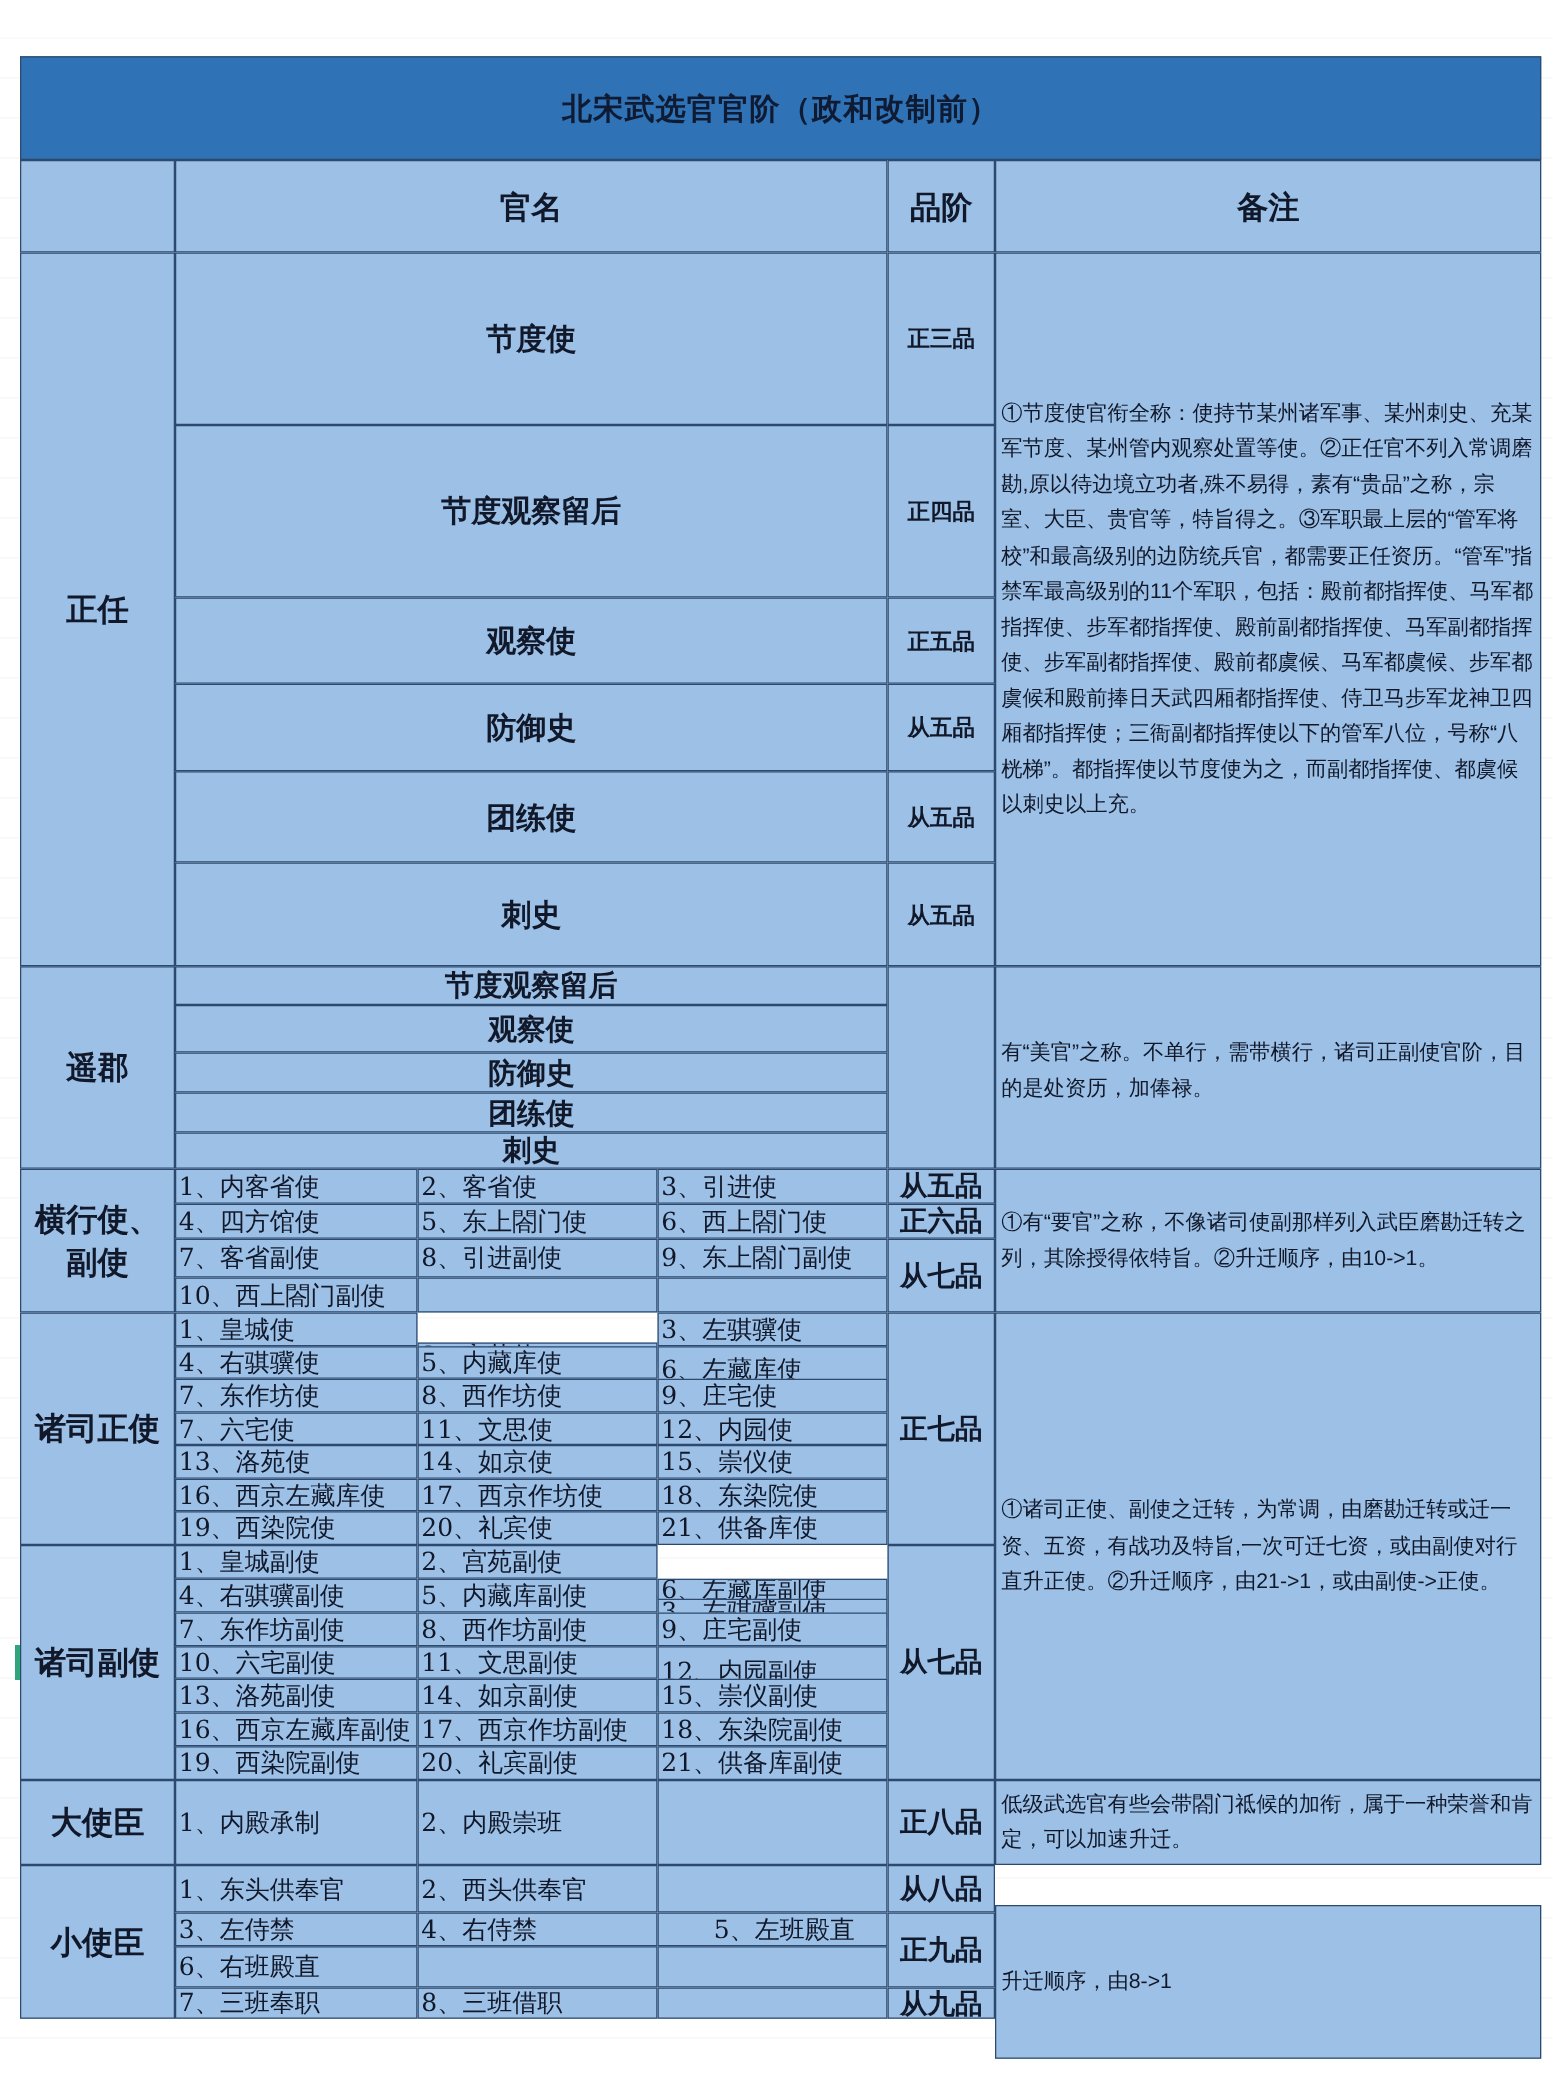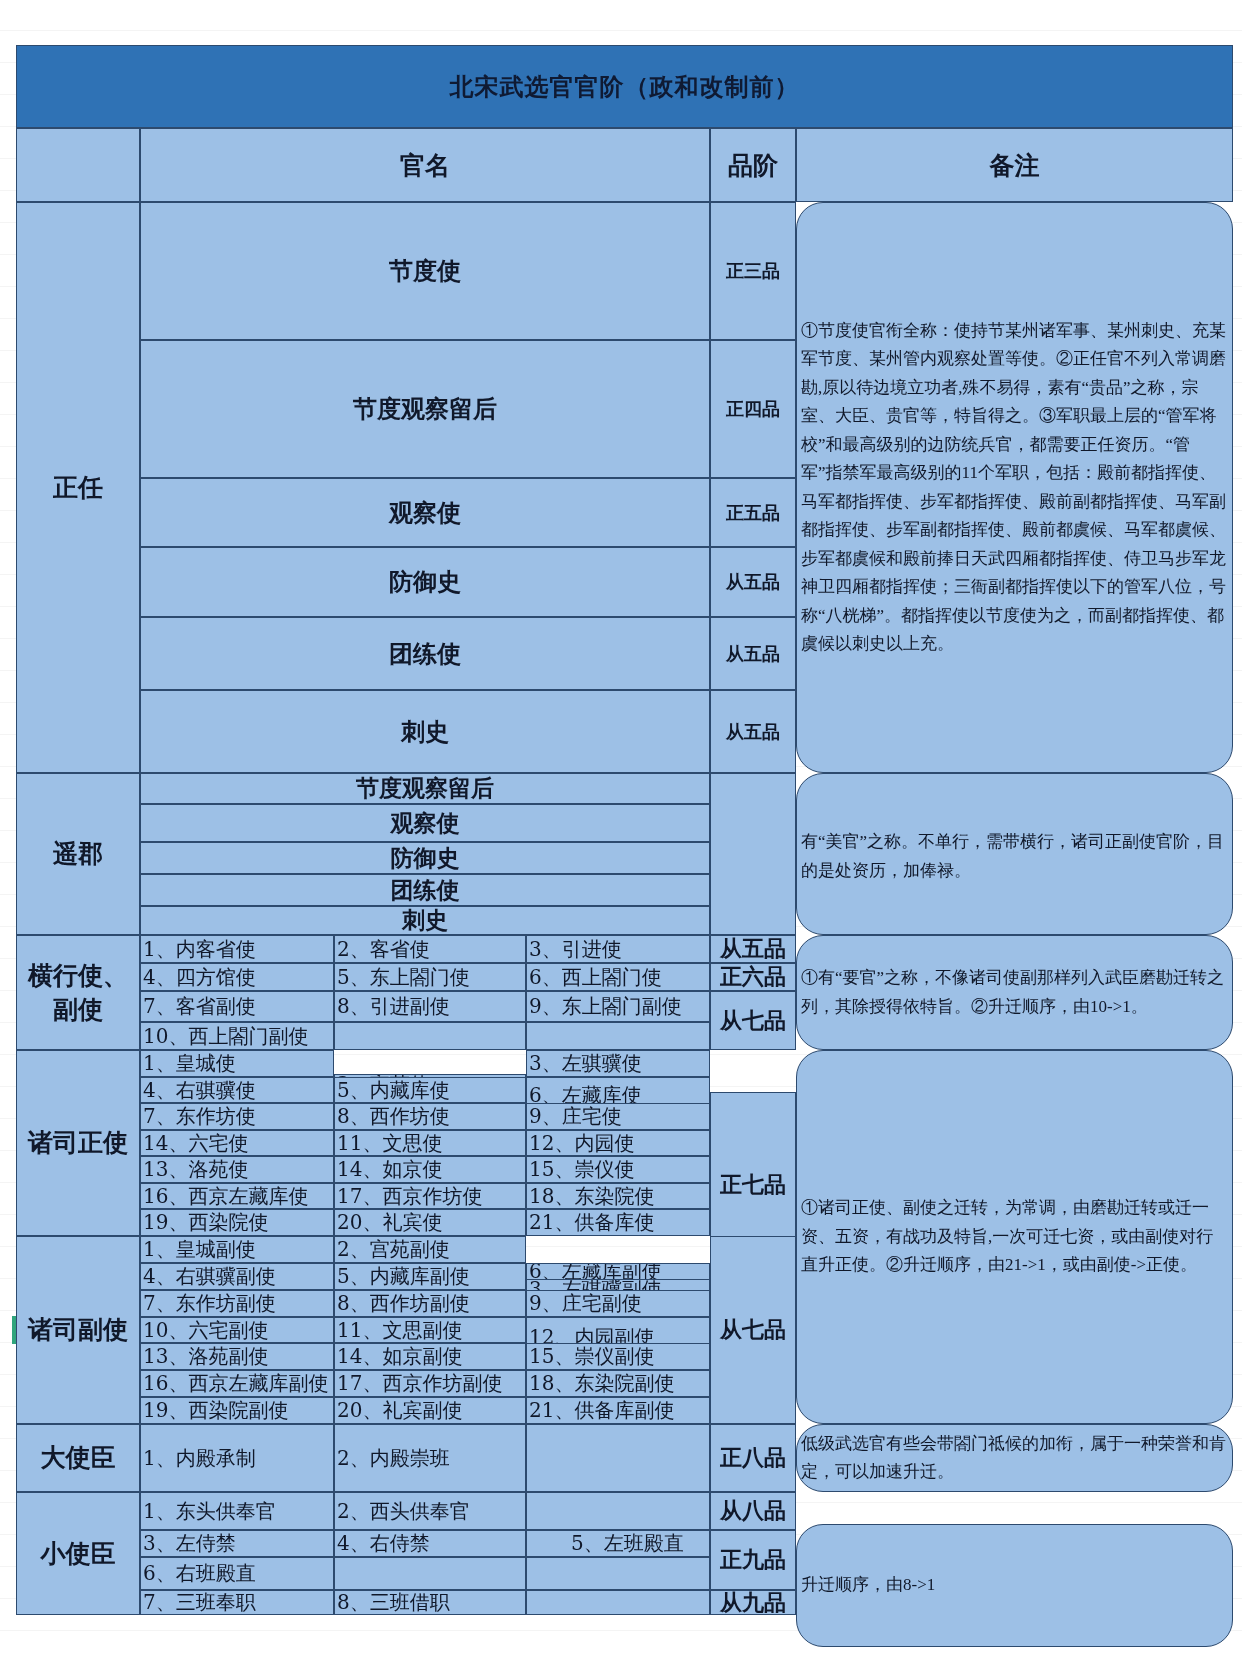--- a/index.html
+++ b/index.html
@@ -14,21 +14,21 @@
   .cell { position:absolute; box-sizing:border-box; border:1px solid #2d4a6e; background:#9dc0e6;
     display:flex; align-items:center; overflow:hidden; }
   .title { background:#2f72b5; justify-content:center; font-size:24px; font-weight:bold; color:#0f1a33; letter-spacing:1px; }
   .hdr { justify-content:center; font-size:25px; font-weight:bold; }
   .cat { justify-content:center; text-align:center; font-size:25px; font-weight:bold; line-height:1.35; }
   .name-big { justify-content:center; font-size:24px; font-weight:bold; }
   .name-mid { justify-content:center; font-size:23px; font-weight:bold; }
   .rank-sm { justify-content:center; font-size:18px; font-weight:bold; }
   .rank { justify-content:center; font-size:22px; font-weight:bold; }
   .item { padding-left:2px; font-size:20px; font-family:"DejaVu Serif","Liberation Serif",serif; white-space:nowrap; }
-  .note { padding:0 4px; font-size:17px; line-height:28.5px; font-family:Liberation Serif, serif;border-radius:27px; }
+  .note { padding:0 4px; font-size:17px; line-height:28.5px; font-family:Liberation Sans, sans-serif; }
   .marker { position:absolute; left:12px; top:1316px; width:4px; height:28px; background:#2fa57c; }
 </style>
 </head>
 <body>
 
 <div class="grid-bg"></div>
 <div class="marker"></div>
 
 <div>
 
@@ -75,32 +75,32 @@
   <div class="cell item" style="left:140px;top:991px;width:194px;height:31px;">7、客省副使</div>
   <div class="cell item" style="left:334px;top:991px;width:192px;height:31px;">8、引进副使</div>
   <div class="cell item" style="left:526px;top:991px;width:184px;height:31px;">9、东上閤门副使</div>
   <div class="cell rank" style="left:710px;top:991px;width:86px;height:59px;">从七品</div>
   <div class="cell item" style="left:140px;top:1022px;width:194px;height:28px;">10、西上閤门副使</div>
   <div class="cell item" style="left:334px;top:1022px;width:192px;height:28px;"></div>
   <div class="cell item" style="left:526px;top:1022px;width:184px;height:28px;"></div>
   <div class="cell note" style="left:796px;top:935px;width:437px;height:115px;">①有“要官”之称，不像诸司使副那样列入武臣磨勘迁转之列，其除授得依特旨。②升迁顺序，由10-&gt;1。</div>
 
   <div class="cell cat" style="left:16px;top:1050px;width:124px;height:186px;">诸司正使</div>
-  <div class="cell rank" style="left:710px;top:1050px;width:86px;height:186px;margin-top:42px;">正七品</div>
+  <div class="cell rank" style="left:710px;top:1050px;width:86px;height:186px;">正七品</div>
 
   <div class="cell item" style="left:140px;top:1050px;width:194px;height:27px;">1、皇城使</div>
   <div class="cell item" style="left:334px;top:1050px;width:192px;height:20px;margin-top:24px;">2、宫苑使</div>
   <div class="cell item" style="left:526px;top:1050px;width:184px;height:27px;">3、左骐骥使</div>
   <div class="cell item" style="left:140px;top:1077px;width:194px;height:26px;">4、右骐骥使</div>
   <div class="cell item" style="left:334px;top:1077px;width:192px;height:26px;">5、内藏库使</div>
   <div class="cell item" style="left:526px;top:1077px;width:184px;height:36px;">6、左藏库使</div>
   <div class="cell item" style="left:140px;top:1103px;width:194px;height:27px;">7、东作坊使</div>
   <div class="cell item" style="left:334px;top:1103px;width:192px;height:27px;">8、西作坊使</div>
   <div class="cell item" style="left:526px;top:1103px;width:184px;height:27px;">9、庄宅使</div>
-  <div class="cell item" style="left:140px;top:1130px;width:194px;height:26px;">14、六宅使</div>
+  <div class="cell item" style="left:140px;top:1130px;width:194px;height:26px;">7、六宅使</div>
   <div class="cell item" style="left:334px;top:1130px;width:192px;height:26px;">11、文思使</div>
   <div class="cell item" style="left:526px;top:1130px;width:184px;height:26px;">12、内园使</div>
   <div class="cell item" style="left:140px;top:1156px;width:194px;height:27px;">13、洛苑使</div>
   <div class="cell item" style="left:334px;top:1156px;width:192px;height:27px;">14、如京使</div>
   <div class="cell item" style="left:526px;top:1156px;width:184px;height:27px;">15、崇仪使</div>
   <div class="cell item" style="left:140px;top:1183px;width:194px;height:26px;">16、西京左藏库使</div>
   <div class="cell item" style="left:334px;top:1183px;width:192px;height:26px;">17、西京作坊使</div>
   <div class="cell item" style="left:526px;top:1183px;width:184px;height:26px;">18、东染院使</div>
   <div class="cell item" style="left:140px;top:1209px;width:194px;height:27px;">19、西染院使</div>
   <div class="cell item" style="left:334px;top:1209px;width:192px;height:27px;">20、礼宾使</div>

